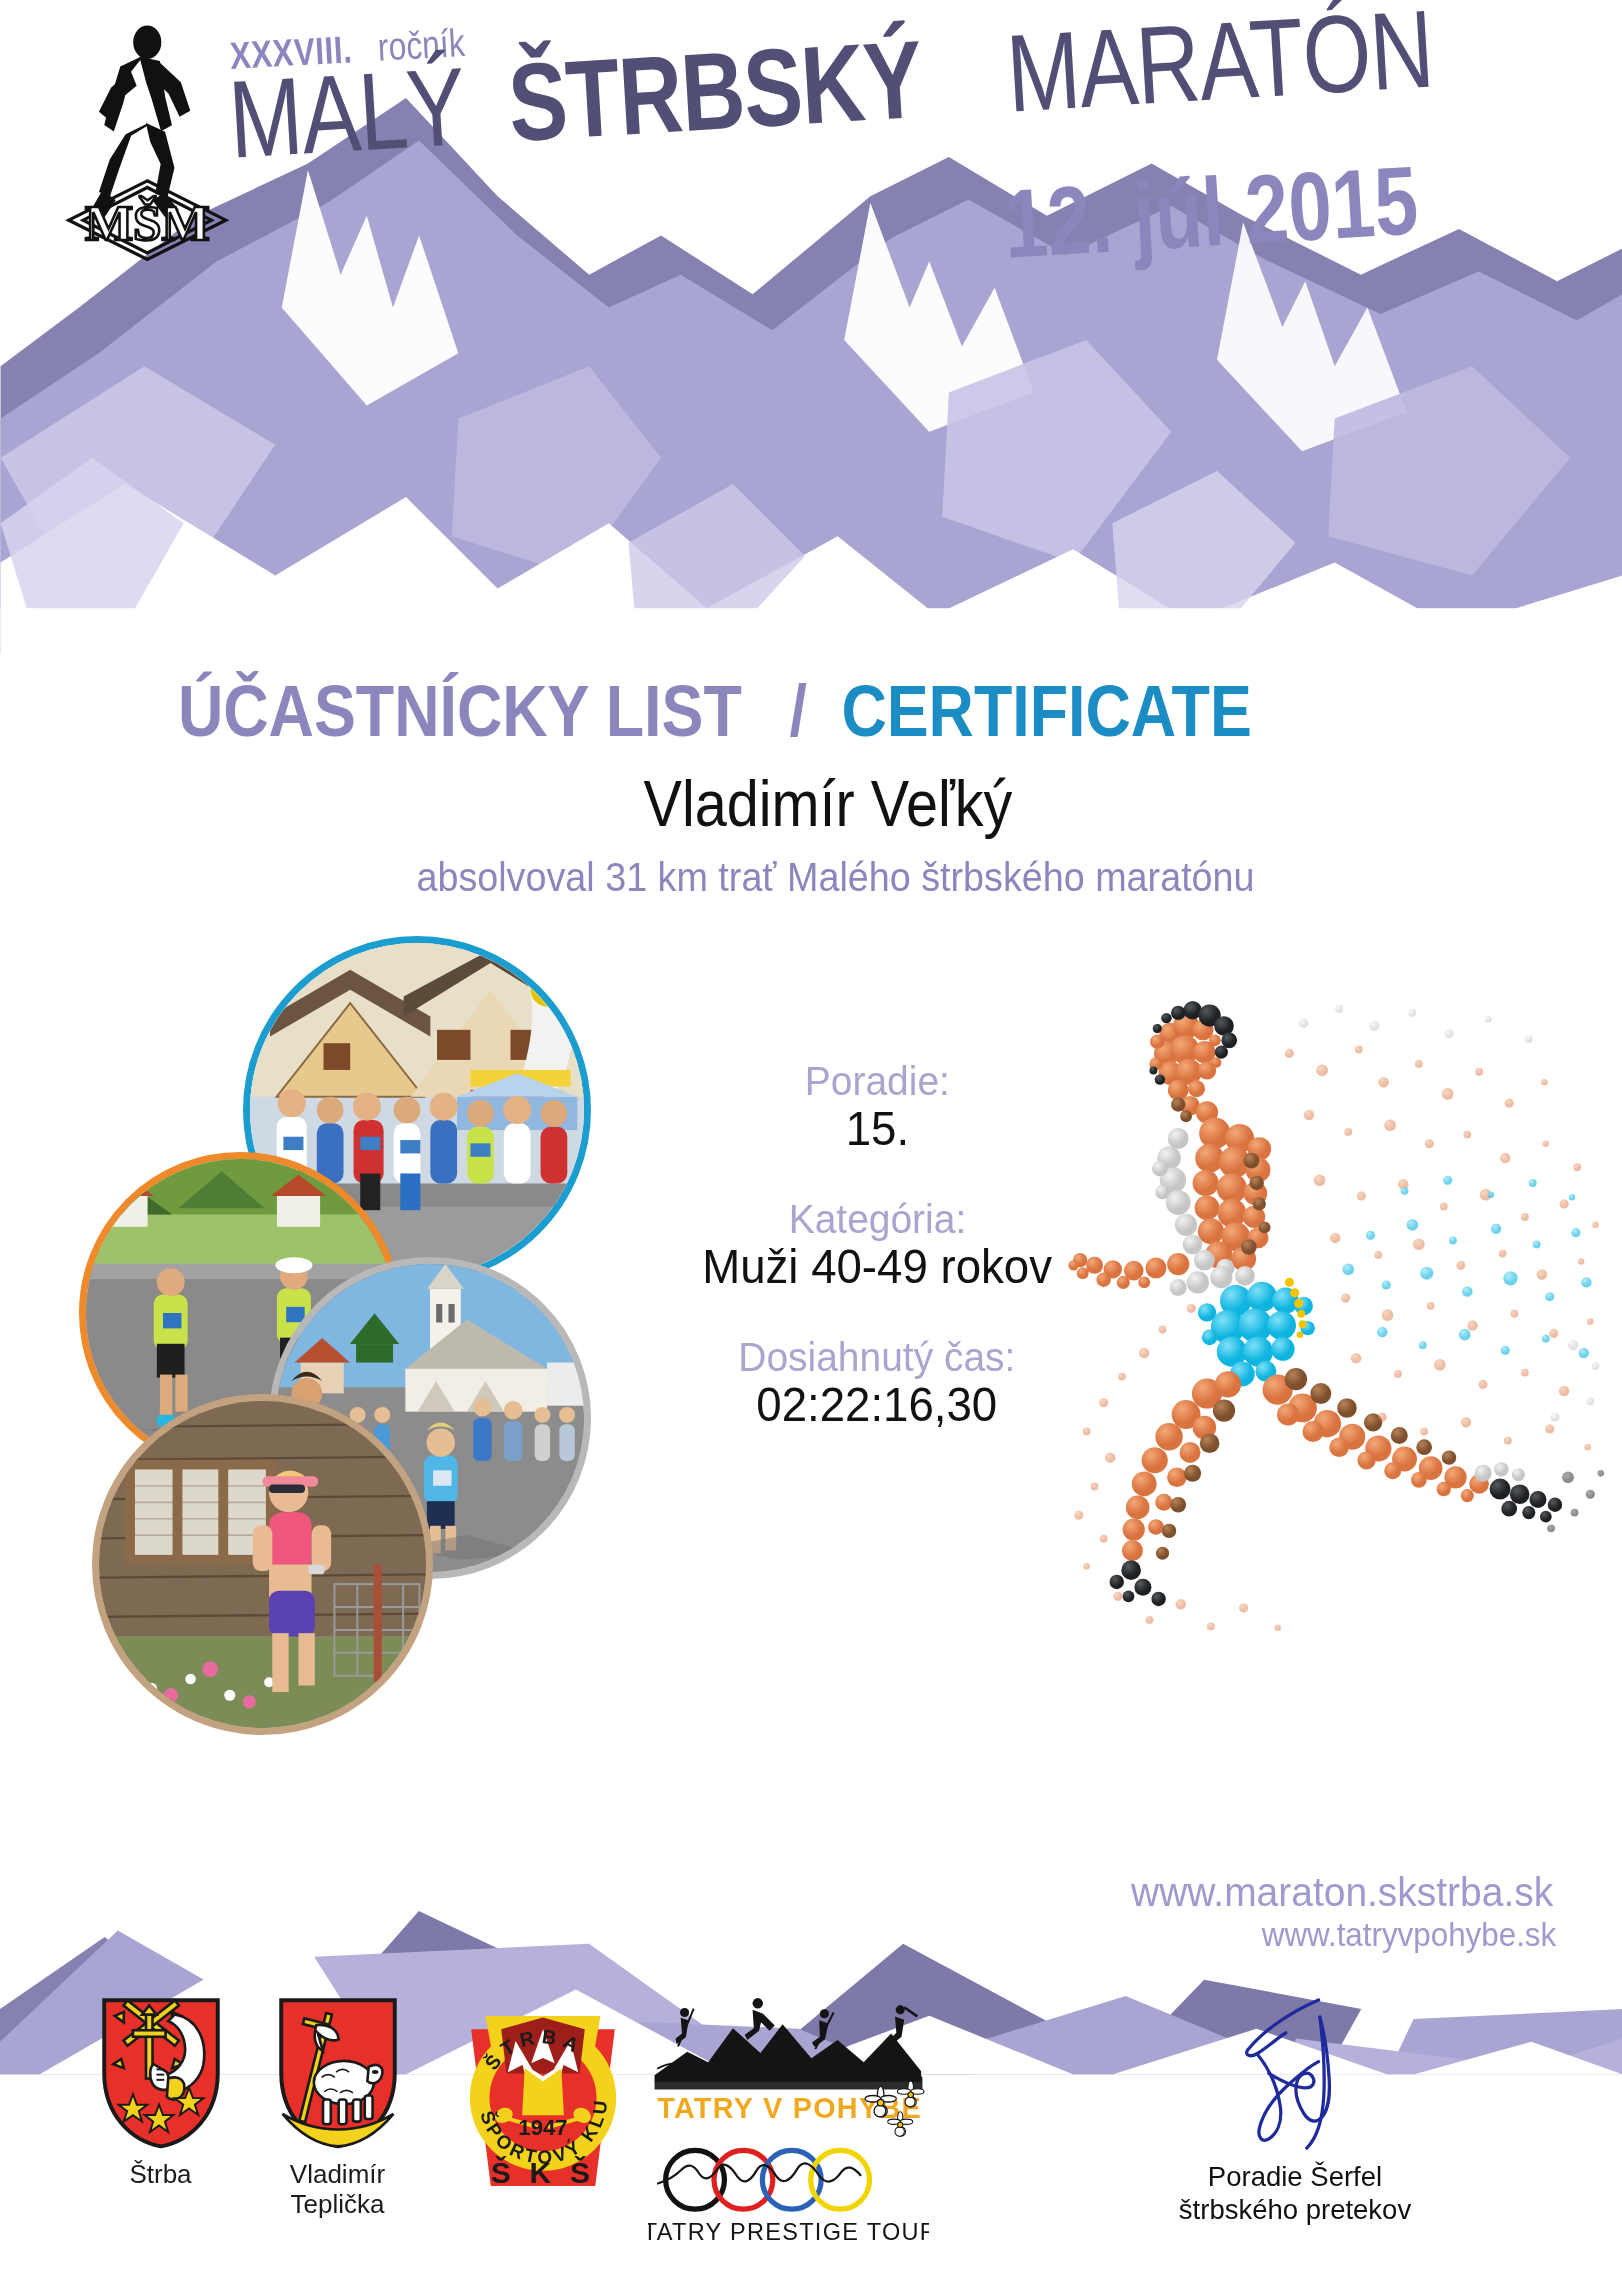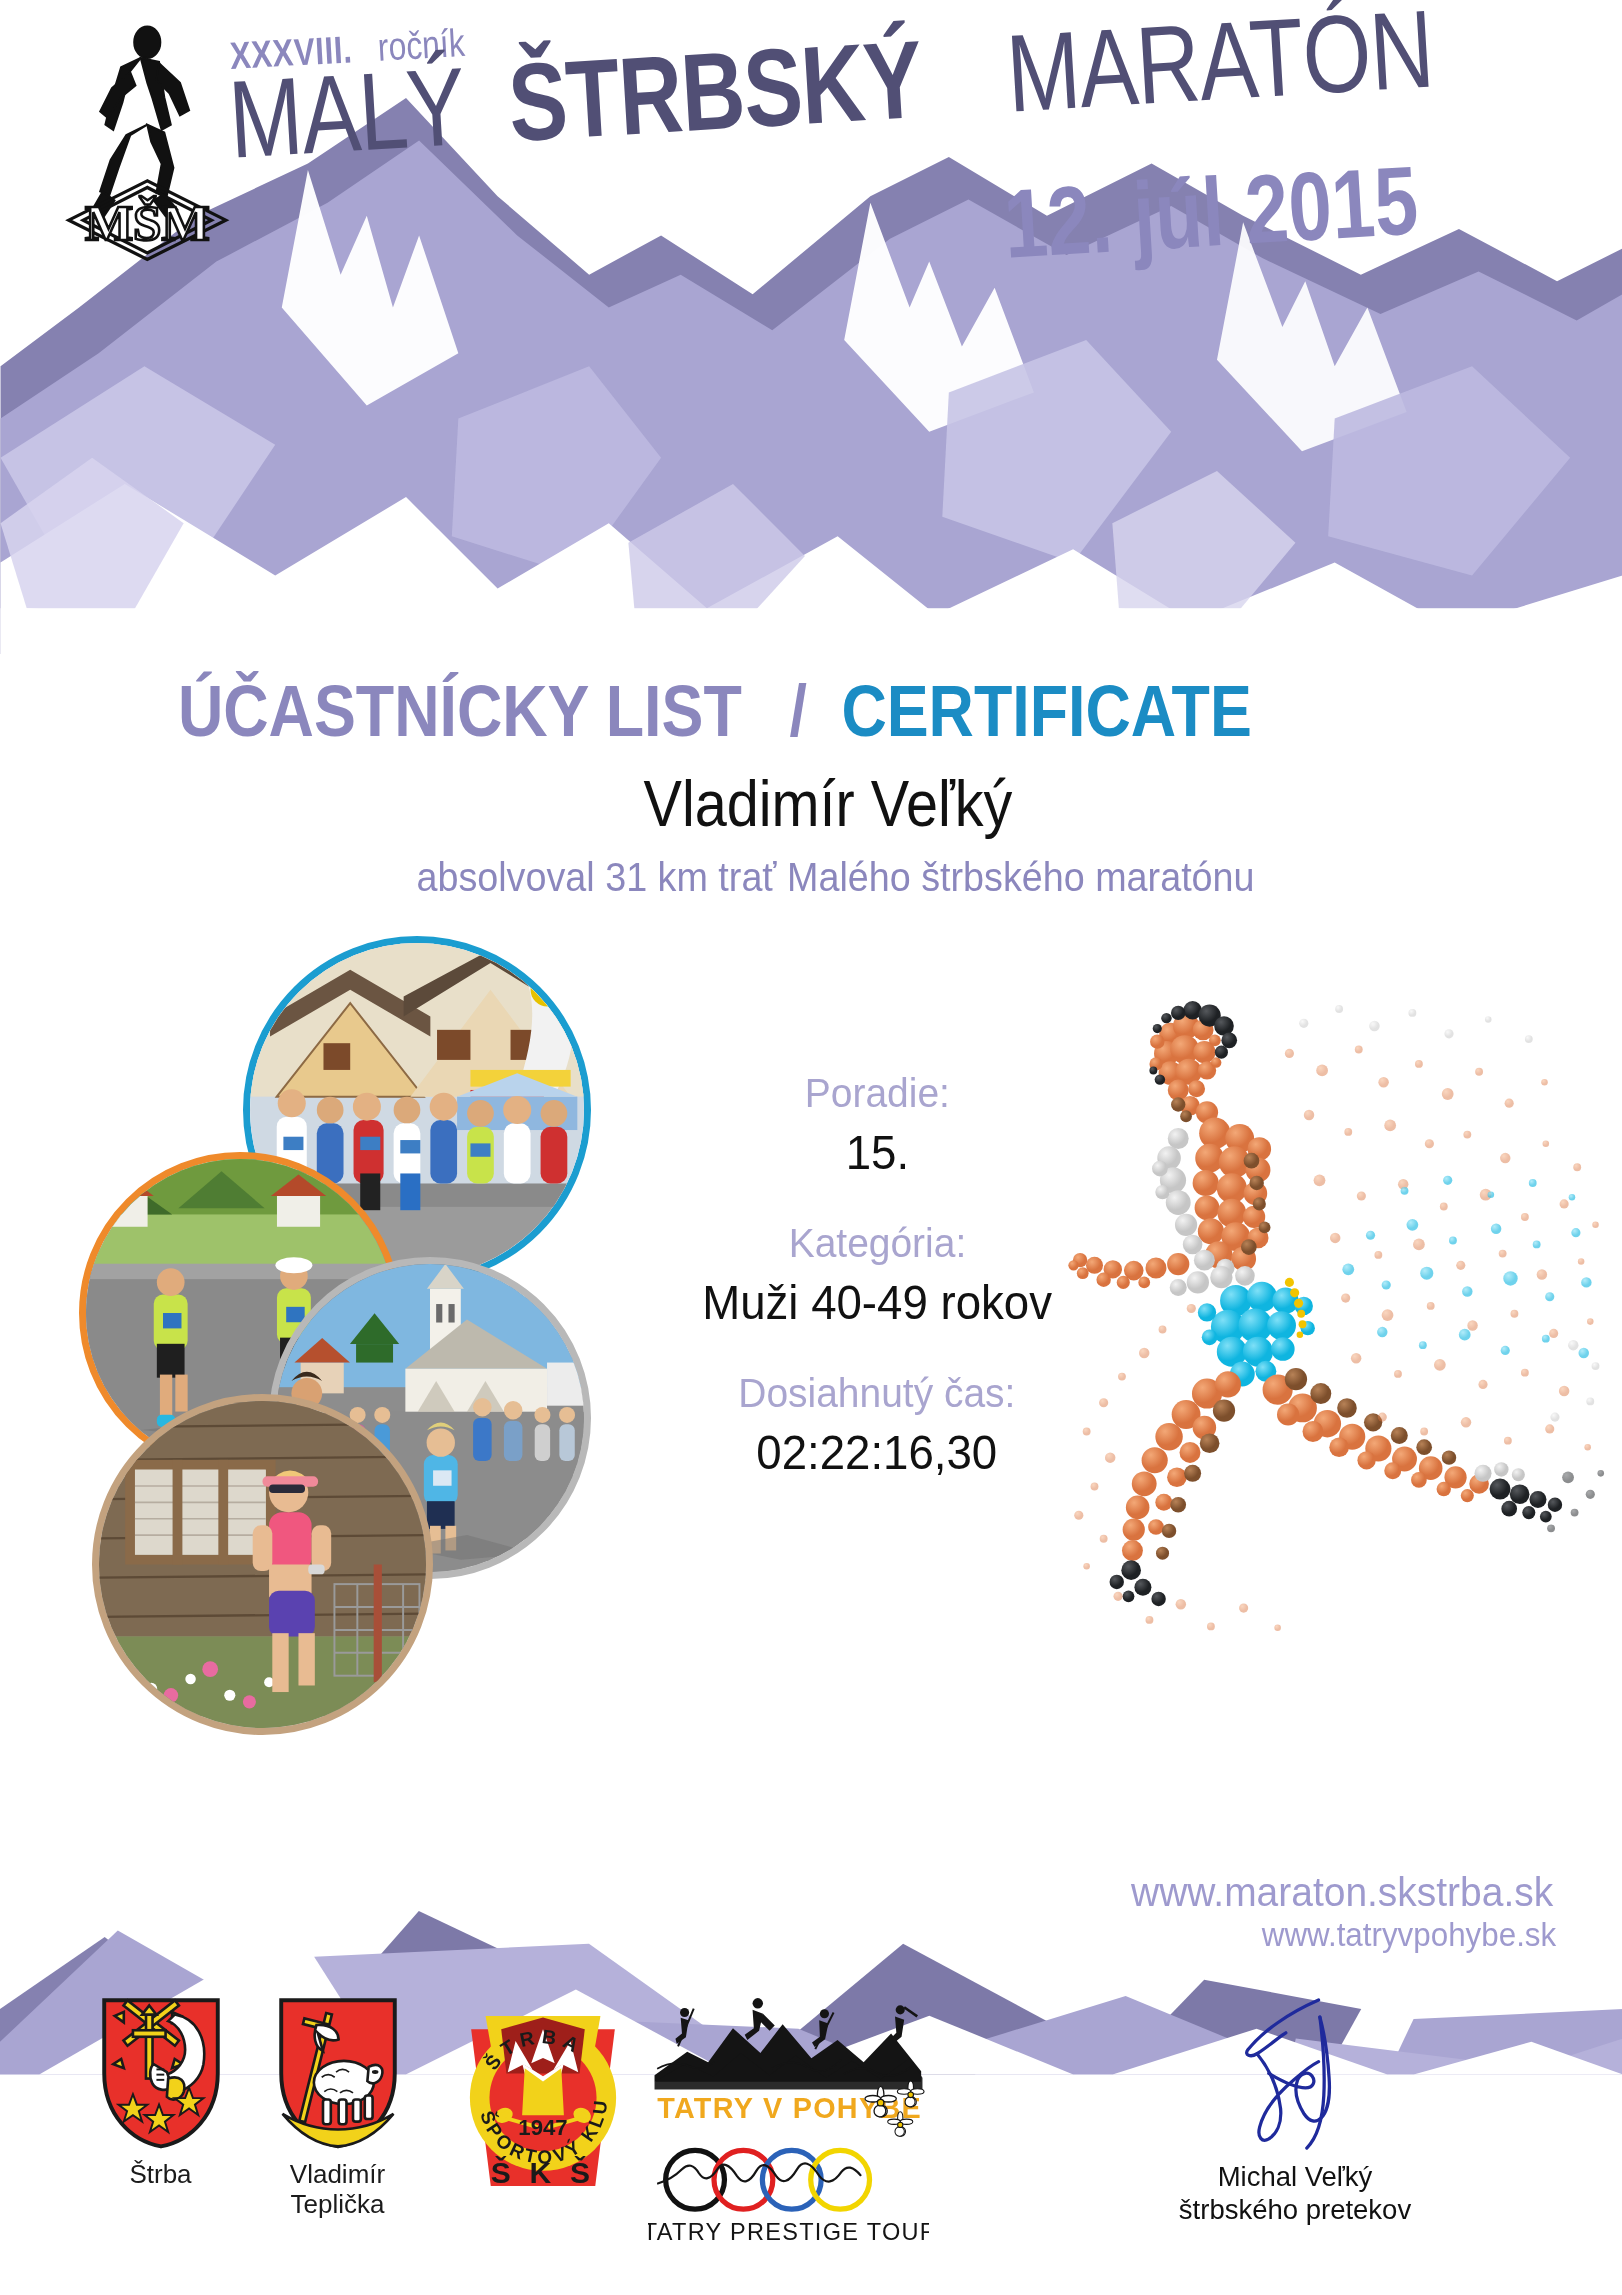--- a/index.html
+++ b/index.html
@@ -98,21 +98,21 @@
     display:inline-block; transform:scaleX(0.92);
   }
 
   
   .photos { position:absolute; left:79px; top:936px; width:543px; height:851px; }
   .pc { position:absolute; border-radius:50%; overflow:hidden; }
   .pc .inner { width:100%; height:100%; position:relative; }
 
   
   .results { position:absolute; left:576px; top:1060px; width:602px; text-align:center; }
-  .res-lbl { font-size:41px; color:#a9a5cf; line-height:1.05; margin:12px; }
+  .res-lbl { font-size:41px; color:#a9a5cf; line-height:1.05; margin:0; }
   .res-lbl span { display:inline-block; transform:scaleX(0.95); }
   .res-val { font-size:48px; color:#111; line-height:1.1; margin:0 0 42px 0; }
   .res-val span { display:inline-block; transform:scaleX(0.95); }
   .res-val.last { margin-bottom:0; }
 
   
   .runner { position:absolute; left:982px; top:942px; width:641px; height:720px; }
 
   
   .urls { position:absolute; right:59px; top:1868px; text-align:right; line-height:1.18; }
@@ -971,19 +971,19 @@
 
     <div class="sig-block">
       <svg width="262" height="164" viewBox="0 0 400 250" style="display:block;margin:0 auto;">
         <g fill="none" stroke="#1f2a9c" stroke-width="5" stroke-linecap="round" stroke-linejoin="round">
           <path d="M236 6 C190 26 150 54 128 82 C122 90 132 94 142 88 C158 78 176 62 186 56"></path>
           <path d="M142 88 C160 110 174 140 178 172 C180 194 172 210 160 218 C150 224 142 216 146 200 C152 176 172 150 198 128 C214 114 228 104 236 100"></path>
           <path d="M160 118 C180 130 200 140 216 140 C228 140 232 130 226 122 C220 114 208 118 204 128 C198 144 204 164 214 180 C222 192 232 194 240 186 C250 176 254 152 252 124 C250 92 244 54 238 32"></path>
           <path d="M238 32 C242 64 246 110 244 152 C242 190 232 218 218 232"></path>
         </g>
       </svg>
-      <div class="sname">Michal Veľký</div>
+      <div class="sname">Poradie Šerfel</div>
       <div class="sname">štrbského pretekov</div>
     </div>
   </div>
 
 </div>
 
 
 </body></html>

